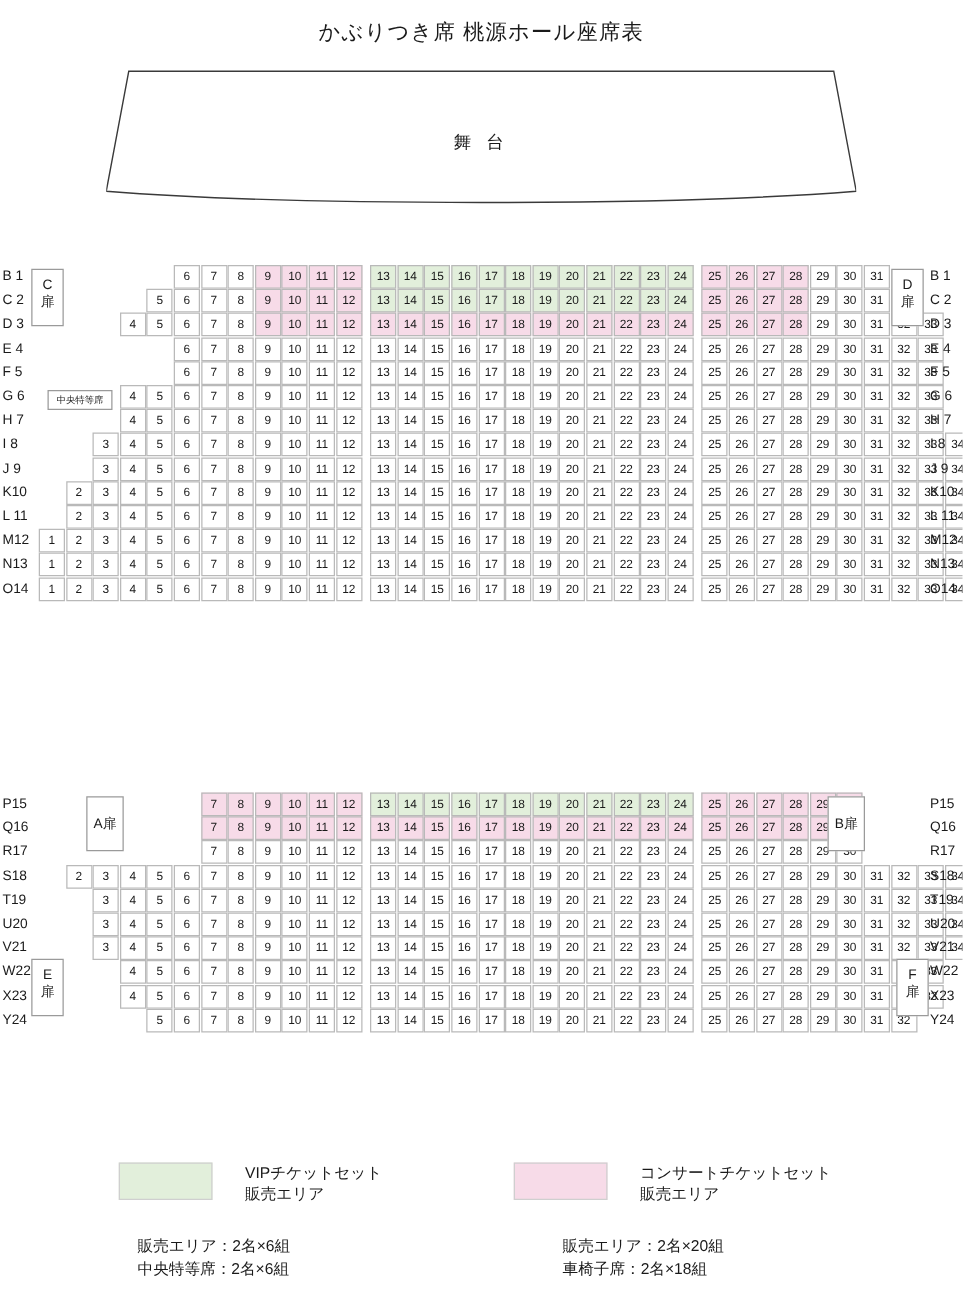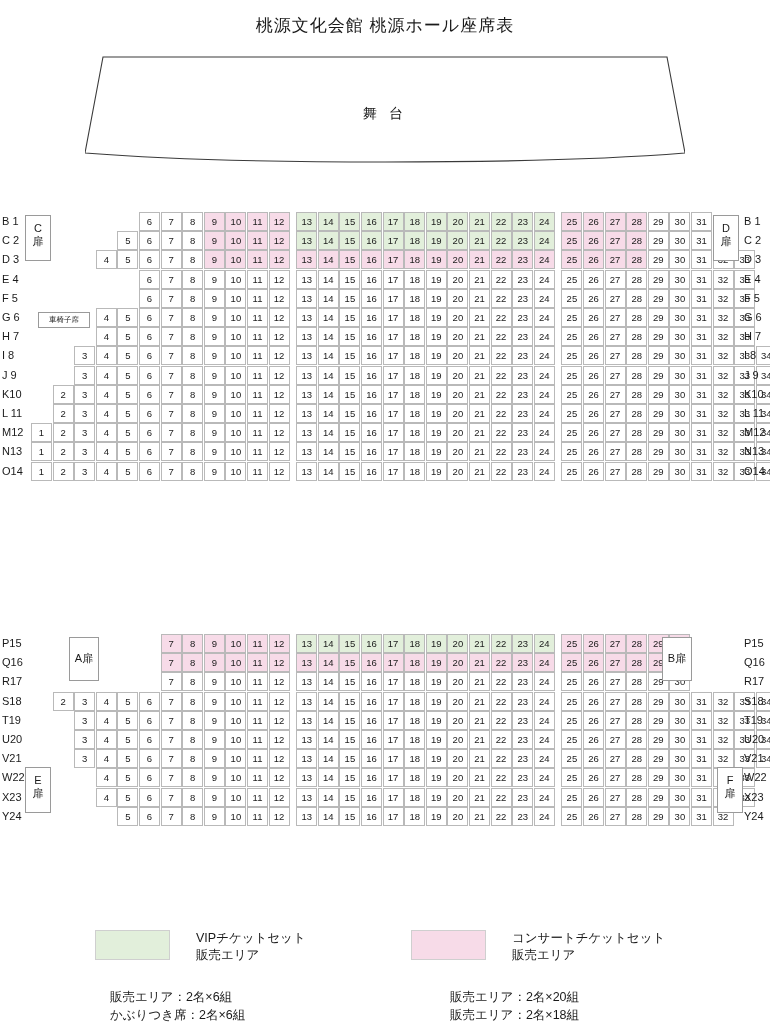--- a/index.html
+++ b/index.html
@@ -16,21 +16,21 @@
   .door span{display:block;}
   .wheelchair{position:absolute;box-sizing:border-box;border:1px solid #9a9a9a;background:#fff;font-size:7.5px;text-align:center;line-height:14px;height:16px;}
   
   .legend-box{position:absolute;width:75px;height:30px;box-sizing:border-box;border:1px solid #cfcfcf;}
   .legend-text{position:absolute;font-size:12.5px;line-height:17px;}
   .note{position:absolute;font-size:12.5px;line-height:18px;}
 </style>
 </head>
 <body>
 
-<div id="title">桃源文化会館 桃源ホール座席表</div>
+<div id="title">かぶりつき席 桃源ホール座席表</div>
 
 <div id="stage-wrap">
   <svg width="600" height="110" viewBox="0 0 600 110">
     <path d="M18,2 L582,2 L600,98 C450,110 150,110 0,98 Z" fill="#ffffff" stroke="#3a3a3a" stroke-width="1.1"></path>
   </svg>
 </div>
 <div id="stage-label">舞 台</div>
 
 <div id="seatmap">
     <div class="seat" style="left: 139px; top: 212px;">6</div>
@@ -817,29 +817,29 @@
       <span>B扉</span>
     </div>
     <div class="door" style="left: 25px; top: 767px; width: 26px; height: 46px; padding-top: 6px;">
       <span>E</span>
       <span>扉</span>
     </div>
     <div class="door" style="left: 717px; top: 767px; width: 26px; height: 46px; padding-top: 6px;">
       <span>F</span>
       <span>扉</span>
     </div>
-    <div class="wheelchair" style="left: 38px; top: 312px; width: 52px;">車椅子席</div>
+    <div class="wheelchair" style="left: 38px; top: 312px; width: 52px;">中央特等席</div>
   </div>
 
 <div class="legend-box" style="left:95px;top:930px;background:#e2efdb;"></div>
 <div class="legend-text" style="left:196px;top:930px;">
   <span>VIPチケットセット</span><br><span>販売エリア</span>
 </div>
 <div class="legend-box" style="left:411px;top:930px;background:#f7dbe8;"></div>
 <div class="legend-text" style="left:512px;top:930px;">
   <span>コンサートチケットセット</span><br><span>販売エリア</span>
 </div>
 <div class="note" style="left:110px;top:988px;">
-  <span>販売エリア：2名×6組</span><br><span>かぶりつき席：2名×6組</span>
+  <span>販売エリア：2名×6組</span><br><span>中央特等席：2名×6組</span>
 </div>
 <div class="note" style="left:450px;top:988px;">
-  <span>販売エリア：2名×20組</span><br><span>販売エリア：2名×18組</span>
+  <span>販売エリア：2名×20組</span><br><span>車椅子席：2名×18組</span>
 </div>
 
 </body></html>

